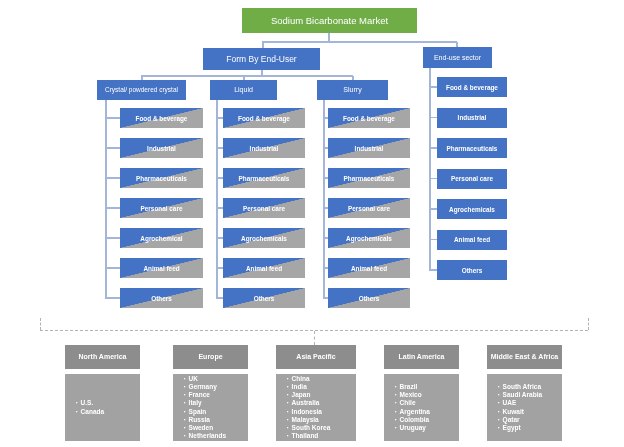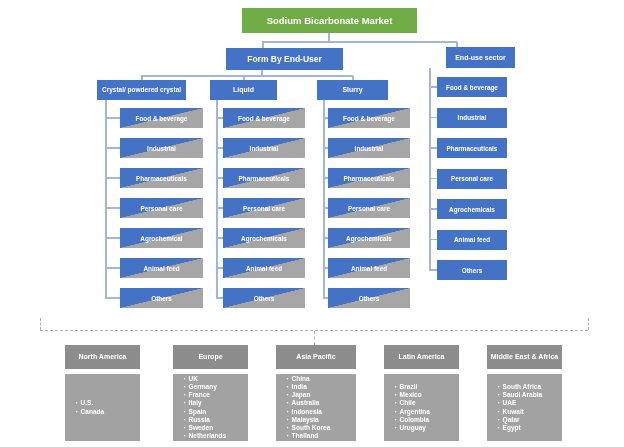--- a/index.html
+++ b/index.html
@@ -1,21 +1,21 @@
 <!DOCTYPE html>
 <html style="--green: #70ad47; --blue: #4472c4; --gray: #a6a6a6; --connector: #a4b6d8; --region_header: #8d8d8d; --region_list: #a2a2a2;"><head>
 <meta charset="utf-8">
 <style>
   html,body{margin:0;padding:0;background:#fff;}
   .stage{position:relative;width:624px;height:447px;background:#fff;overflow:hidden;
          font-family:"Liberation Sans",sans-serif;}
   .box{position:absolute;display:flex;align-items:center;justify-content:center;
-       text-align:left;color:#fff;font-weight:bold;box-sizing:border-box;}
+       text-align:left;color:#fff;font-weight:normal;box-sizing:border-box;}
   .title{left:242px;top:8px;width:175px;height:25px;background:var(--green,#70ad47);font-size:9.5px;}
-  .branch{background:var(--blue,#4472c4);margin-left:23px;}
+  .branch{background:var(--blue,#4472c4);}
   .form-head{left:203px;top:48px;width:117px;height:22px;font-size:8.5px;}
   .enduse-head{left:423px;top:47px;width:69px;height:21px;font-size:7px;}
   .colhead{background:var(--blue,#4472c4);top:80px;height:20px;font-size:7px;line-height:8px;padding:1px 2px;}
   .colhead.small{font-size:6.5px;}
   .rail{position:absolute;width:1.5px;background:var(--connector,#a4b6d8);}
   .items{position:absolute;}
   .item{position:relative;display:flex;align-items:center;justify-content:center;
         color:#fff;font-weight:bold;font-size:6.4px;height:20px;margin-bottom:10px;
         text-align:center;box-sizing:border-box;}
   .item.split{background:linear-gradient(to bottom right,var(--blue,#4472c4) 49.5%,var(--gray,#a6a6a6) 50.5%);}

